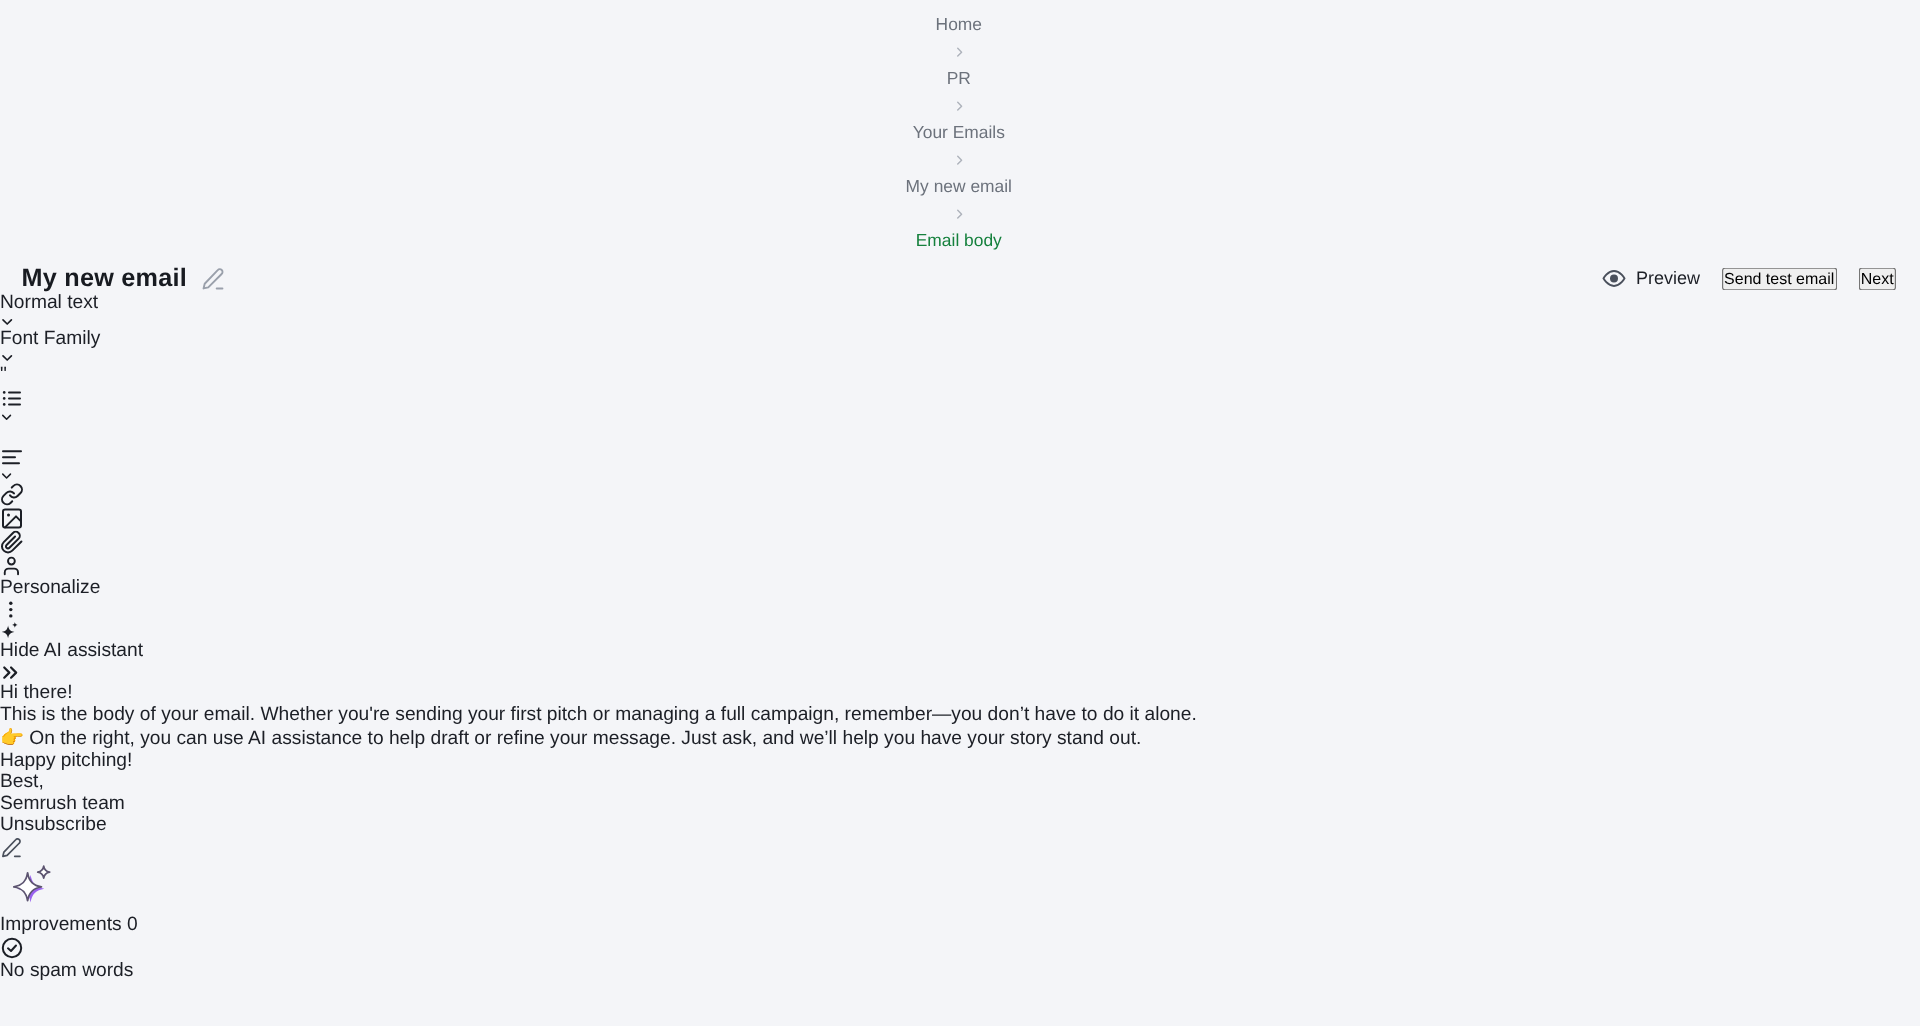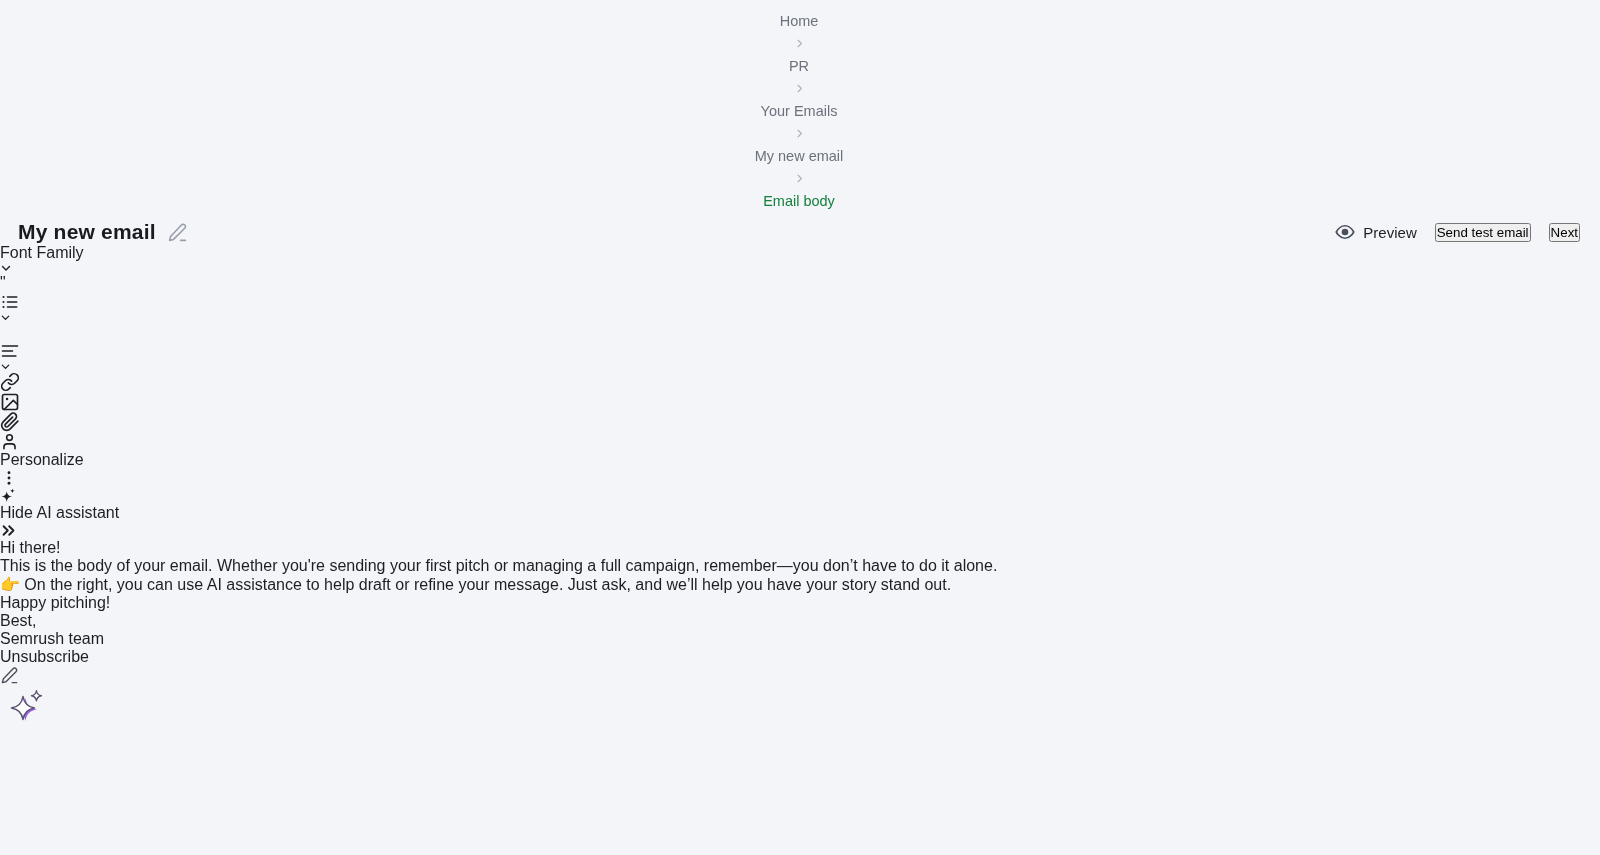--- a/index.html
+++ b/index.html
@@ -155,20 +155,26 @@
       <button class="btn btn-secondary">Send test email</button>
       <button class="btn btn-primary">Next</button>
     </div>
   </div>
 </div>
 
 <div class="card">
 
   <div class="toolbar">
     <div class="chip-select">
+      <span>Normal text</span>
+      <span class="chev"><svg width="12" height="12" viewBox="0 0 24 24" fill="none" stroke="currentColor" stroke-width="2.8" stroke-linecap="round" stroke-linejoin="round">
+            <polyline points="5 9 12 16 19 9"></polyline>
+          </svg></span>
+    </div>
+    <div class="chip-select">
       <span>Font Family</span>
       <span class="chev"><svg width="12" height="12" viewBox="0 0 24 24" fill="none" stroke="currentColor" stroke-width="2.8" stroke-linecap="round" stroke-linejoin="round">
             <polyline points="5 9 12 16 19 9"></polyline>
           </svg></span>
     </div>
 
     <span class="tb-sep"></span>
     <span class="tb-btn quote">"</span>
     <span class="tb-sep"></span>
 
@@ -272,15 +278,28 @@
       <div class="ai-card">
         <div>
           <svg width="46" height="46" viewBox="0 0 48 48">
             <path d="M24 12c1.2 7.4 4.6 10.8 12 12-7.4 1.2-10.8 4.6-12 12-1.2-7.4-4.6-10.8-12-12 7.4-1.2 10.8-4.6 12-12z" transform="translate(2.6,1.6)" fill="#9a63ef"></path>
             <path d="M24 12c1.2 7.4 4.6 10.8 12 12-7.4 1.2-10.8 4.6-12 12-1.2-7.4-4.6-10.8-12-12 7.4-1.2 10.8-4.6 12-12z" fill="#ffffff" stroke="#5c5470" stroke-width="1.6" stroke-linejoin="round"></path>
             <path d="M38 6c.5 3.2 2 4.7 5.2 5.2-3.2.5-4.7 2-5.2 5.2-.5-3.2-2-4.7-5.2-5.2 3.2-.5 4.7-2 5.2-5.2z" fill="#ffffff" stroke="#5c5470" stroke-width="1.5" stroke-linejoin="round"></path>
           </svg>
         </div>
       </div>
 
+      <div class="improvements">
+        <div class="improvements-head">
+          <span class="improvements-title">Improvements</span>
+          <span class="improvements-count">0</span>
+        </div>
+        <div class="improvement-item">
+          <span class="check-icon"><svg width="20" height="20" viewBox="0 0 24 24" fill="none" stroke="currentColor" stroke-width="2" stroke-linecap="round" stroke-linejoin="round">
+                <circle cx="12" cy="12" r="9.2"></circle>
+                <polyline points="8 12.3 11 15 16 9.5"></polyline>
+              </svg></span>
+          <span class="label">No spam words</span>
+        </div>
+      </div>
     </div>
   </div>
 </div>
 
 </body></html>

